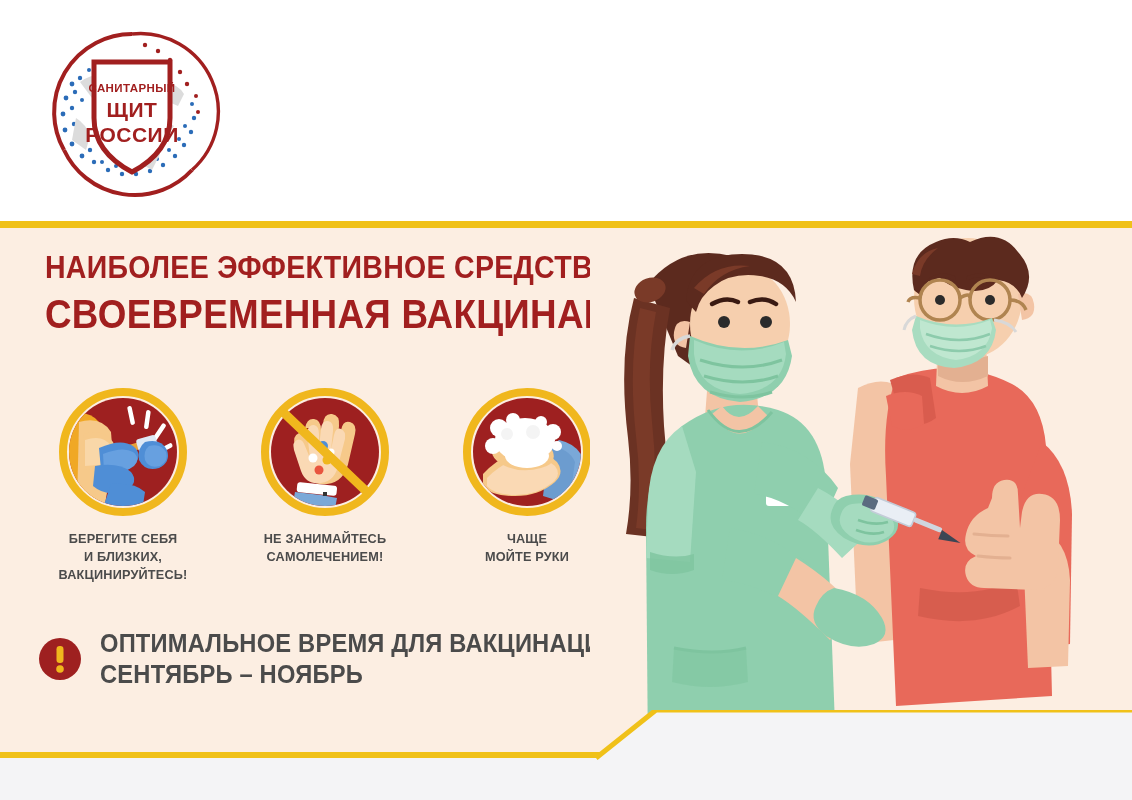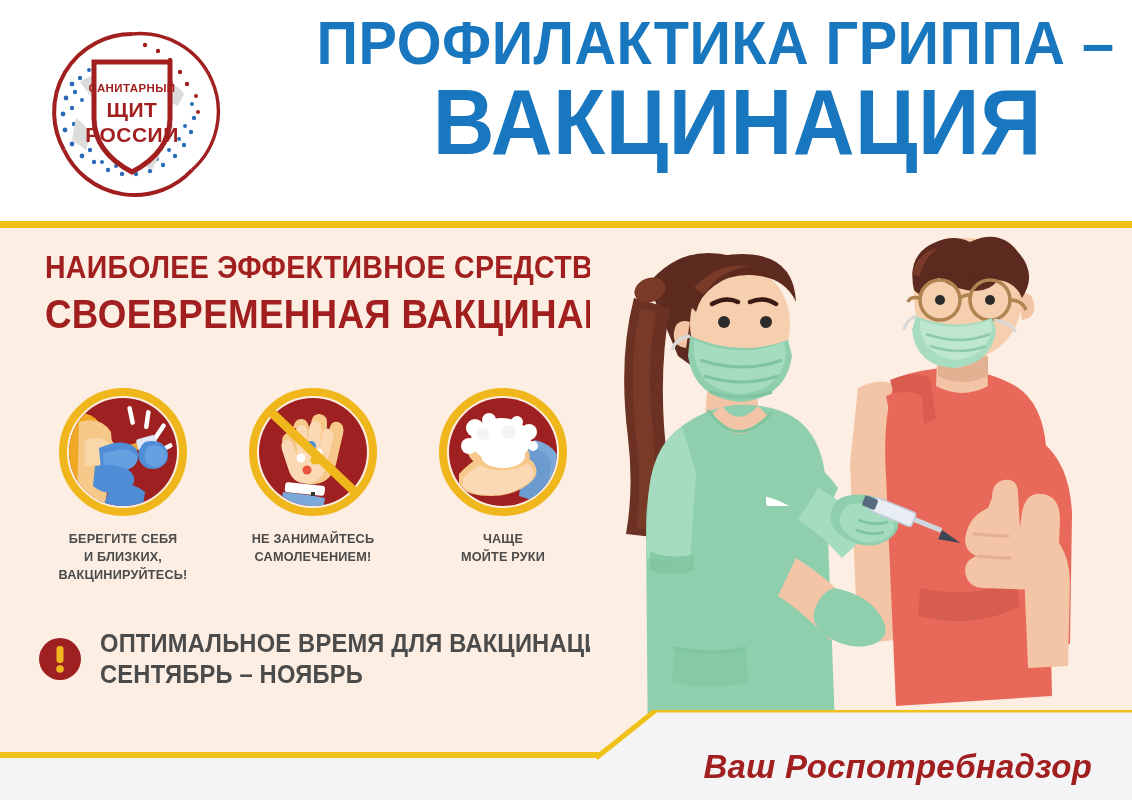--- a/index.html
+++ b/index.html
@@ -42,21 +42,21 @@
   .sub-l1 {
     font-size:31px; font-weight:bold; color:#a11f1f; letter-spacing:0.3px;
     transform:scaleX(0.92); transform-origin:left center; white-space:nowrap;
   }
   .sub-l2 {
     font-size:40px; font-weight:bold; color:#a11f1f; letter-spacing:0.3px;
     transform:scaleX(0.92); transform-origin:left center; white-space:nowrap; margin-top:6px;
   }
 
   
-  .icons { position:absolute; left:45px; top:160px; width:560px; display:flex; gap:34px; }
+  .icons { position:absolute; left:45px; top:160px; width:560px; display:flex; gap:34px;justify-content:space-between; }
   .icon-item { width:156px; text-align:center; }
   .icon-circle { width:128px; height:128px; margin:0 auto; }
   .icon-circle svg { width:100%; height:100%; display:block; }
   .icon-caption {
     margin-top:14px; font-size:13.5px; font-weight:bold; color:#4b4b4b;
     line-height:1.32; letter-spacing:0.2px; transform:scaleX(0.94);
   }
 
   
   .note { position:absolute; left:38px; top:400px; display:flex; align-items:center; gap:18px; }
@@ -160,24 +160,20 @@
           <path d="M122 60 q14 2 20 12 l-6 12 -18-8z"></path>
         </g>
 
         <path d="M52 40 h76 v56 q0 34 -38 54 q-38 -20 -38 -54 z" fill="#ffffff" stroke="#a11f1f" stroke-width="5"></path>
         <text x="90" y="70" text-anchor="middle" fill="#a11f1f" font-family="Liberation Sans, sans-serif" font-size="11.5" font-weight="bold" letter-spacing="0.4">САНИТАРНЫЙ</text>
         <text x="90" y="95" text-anchor="middle" fill="#a11f1f" font-family="Liberation Sans, sans-serif" font-size="21" font-weight="bold" letter-spacing="0.5">ЩИТ</text>
         <text x="90" y="120" text-anchor="middle" fill="#a11f1f" font-family="Liberation Sans, sans-serif" font-size="21" font-weight="bold" letter-spacing="0.5">РОССИИ</text>
       </svg>
     </div>
 
-    <div class="title-block">
-      <div class="title-line1">ПРОФИЛАКТИКА ГРИППА –</div>
-      <div class="title-line2">ВАКЦИНАЦИЯ</div>
-    </div>
   </div>
 
   <div class="gold-rule-top"></div>
 
   <div class="panel">
 
     <div class="subtitle">
       <div class="sub-l1">НАИБОЛЕЕ ЭФФЕКТИВНОЕ СРЕДСТВО ЗАЩИТЫ ОТ ГРИППА –</div>
       <div class="sub-l2">СВОЕВРЕМЕННАЯ ВАКЦИНАЦИЯ</div>
     </div>
@@ -425,16 +421,15 @@
   </div>
 
   <div class="gold-rule-bottom"></div>
   <div class="footer"></div>
 
   <div class="footer-banner">
     <svg viewBox="0 0 536 90" preserveAspectRatio="none" xmlns="http://www.w3.org/2000/svg">
       <path d="M0 48 L60 0 L536 0 L536 90 L0 90 Z" fill="#f4f4f6"></path>
       <path d="M0 48 L60 0 L536 0" fill="none" stroke="#f0c119" stroke-width="5"></path>
     </svg>
-    <div class="footer-text">Ваш Роспотребнадзор</div>
   </div>
 
 </div>
 
 </body></html>

